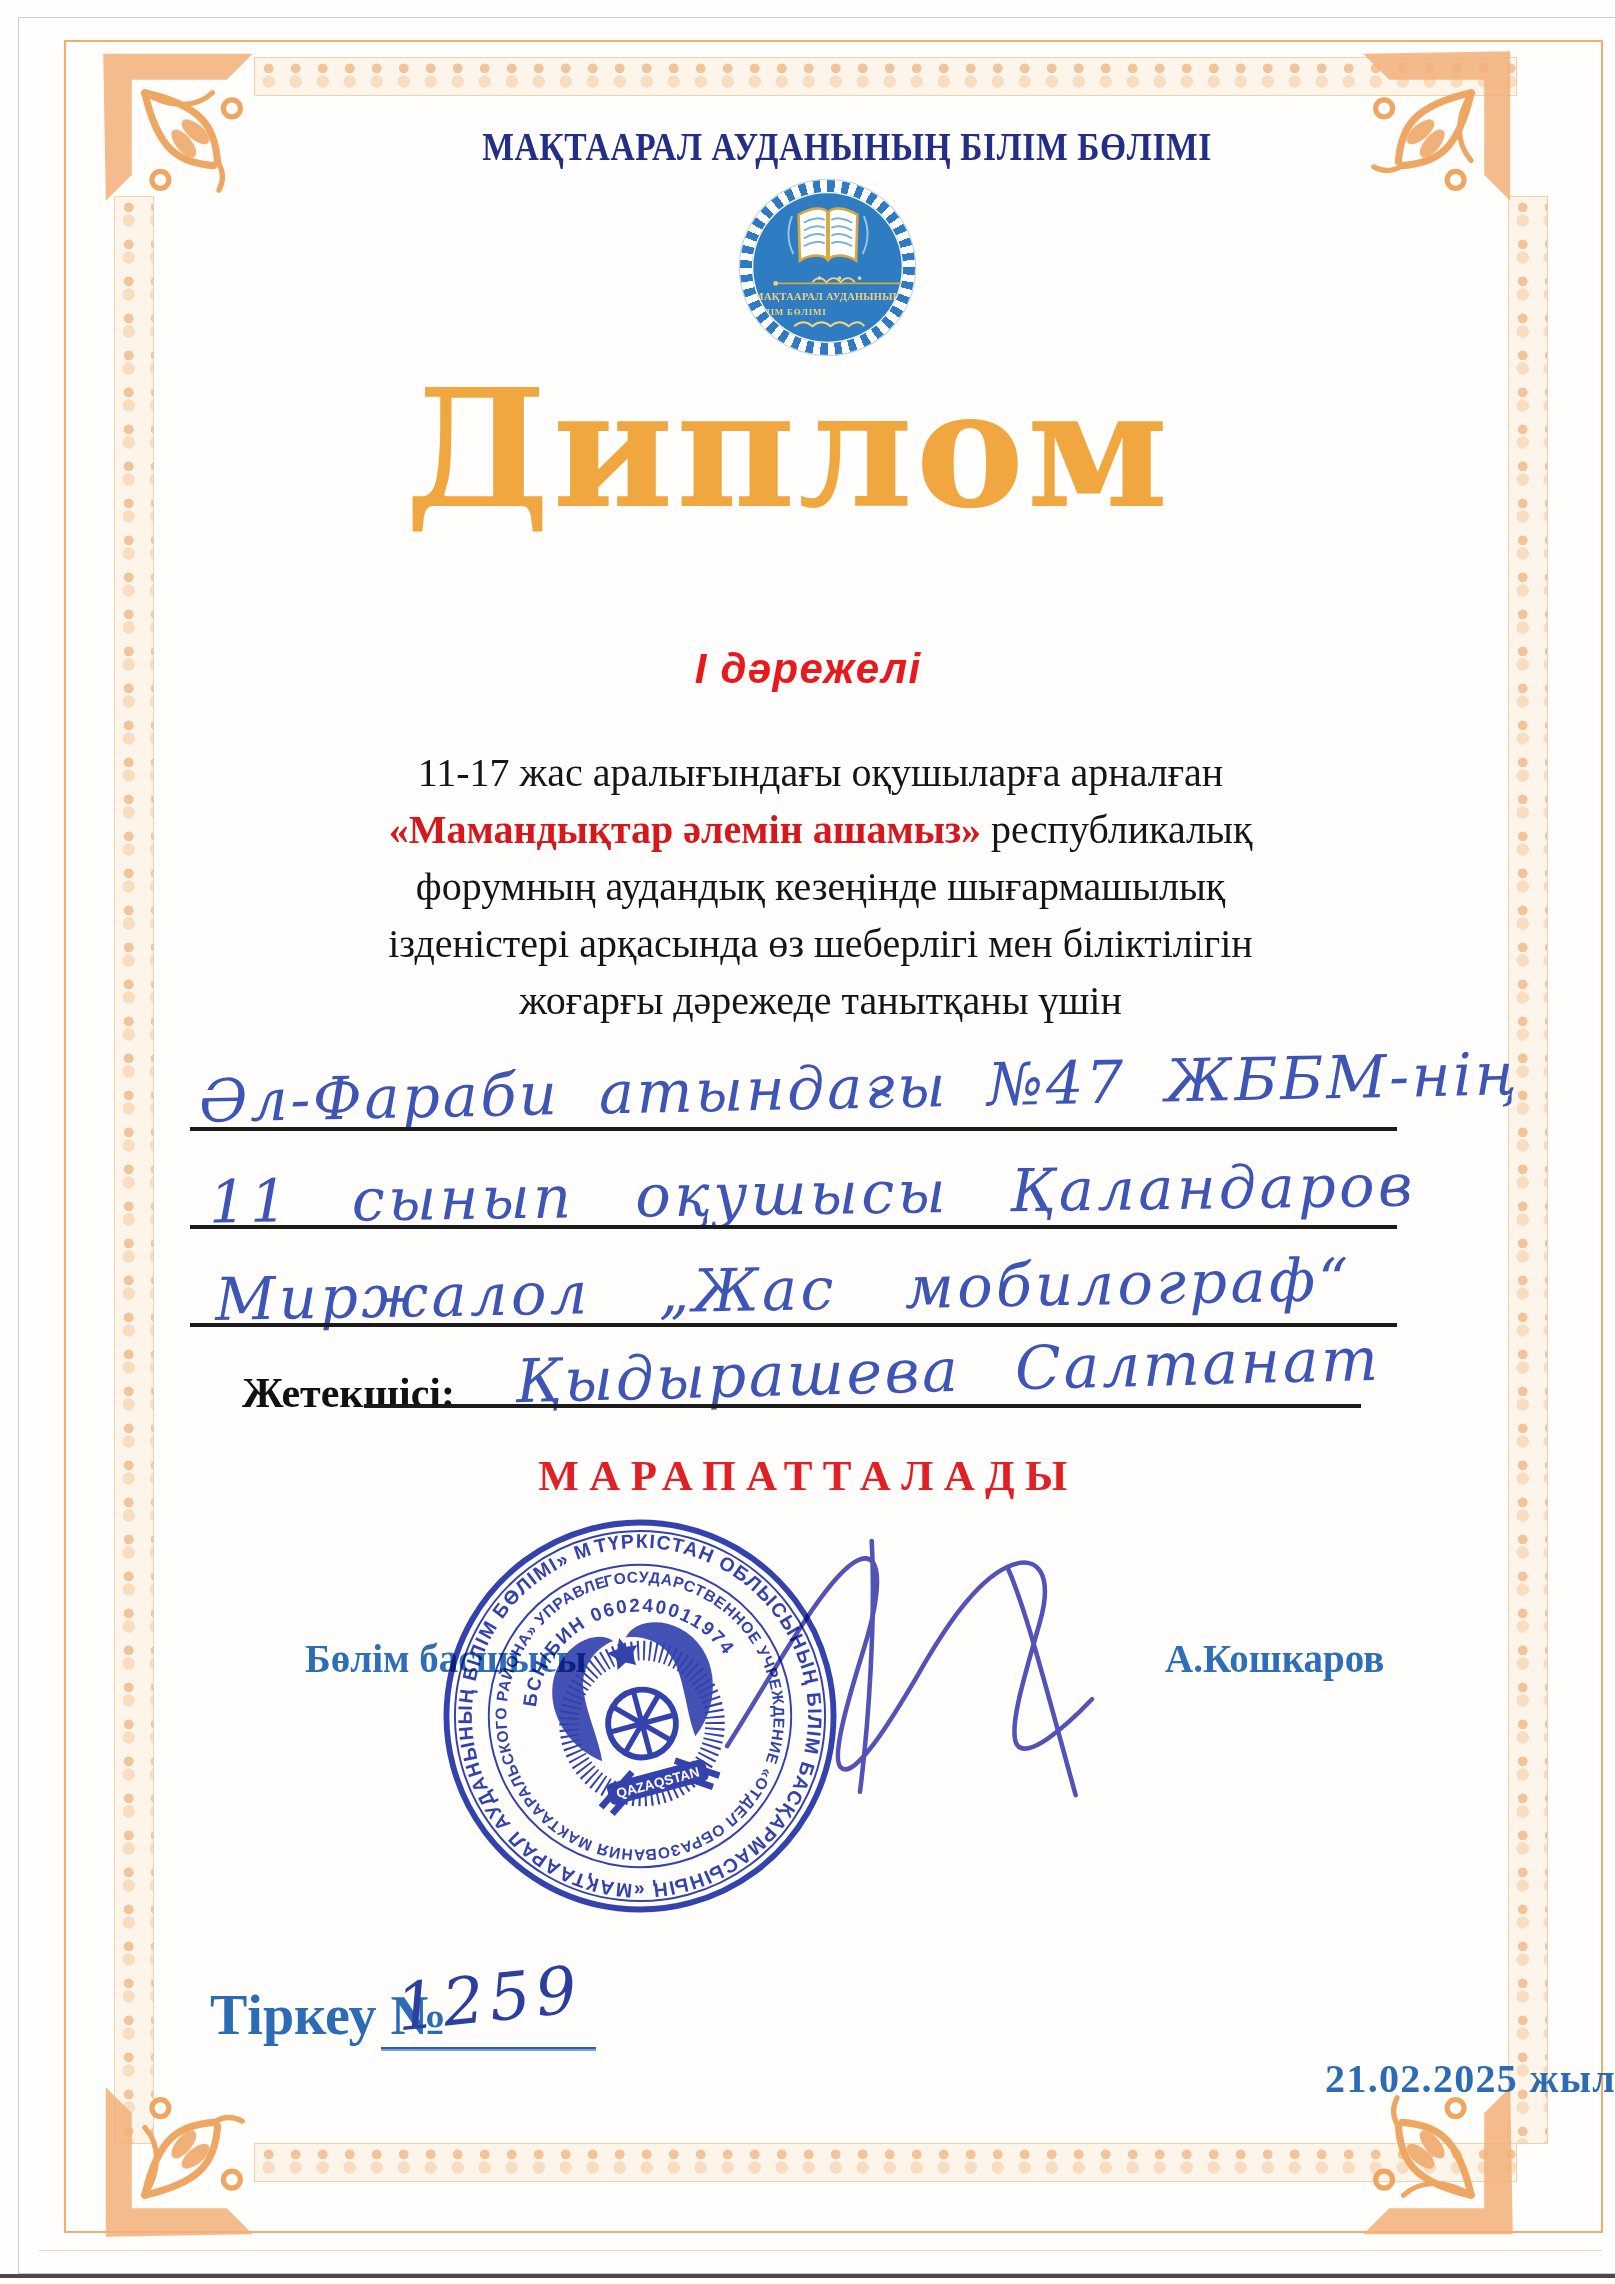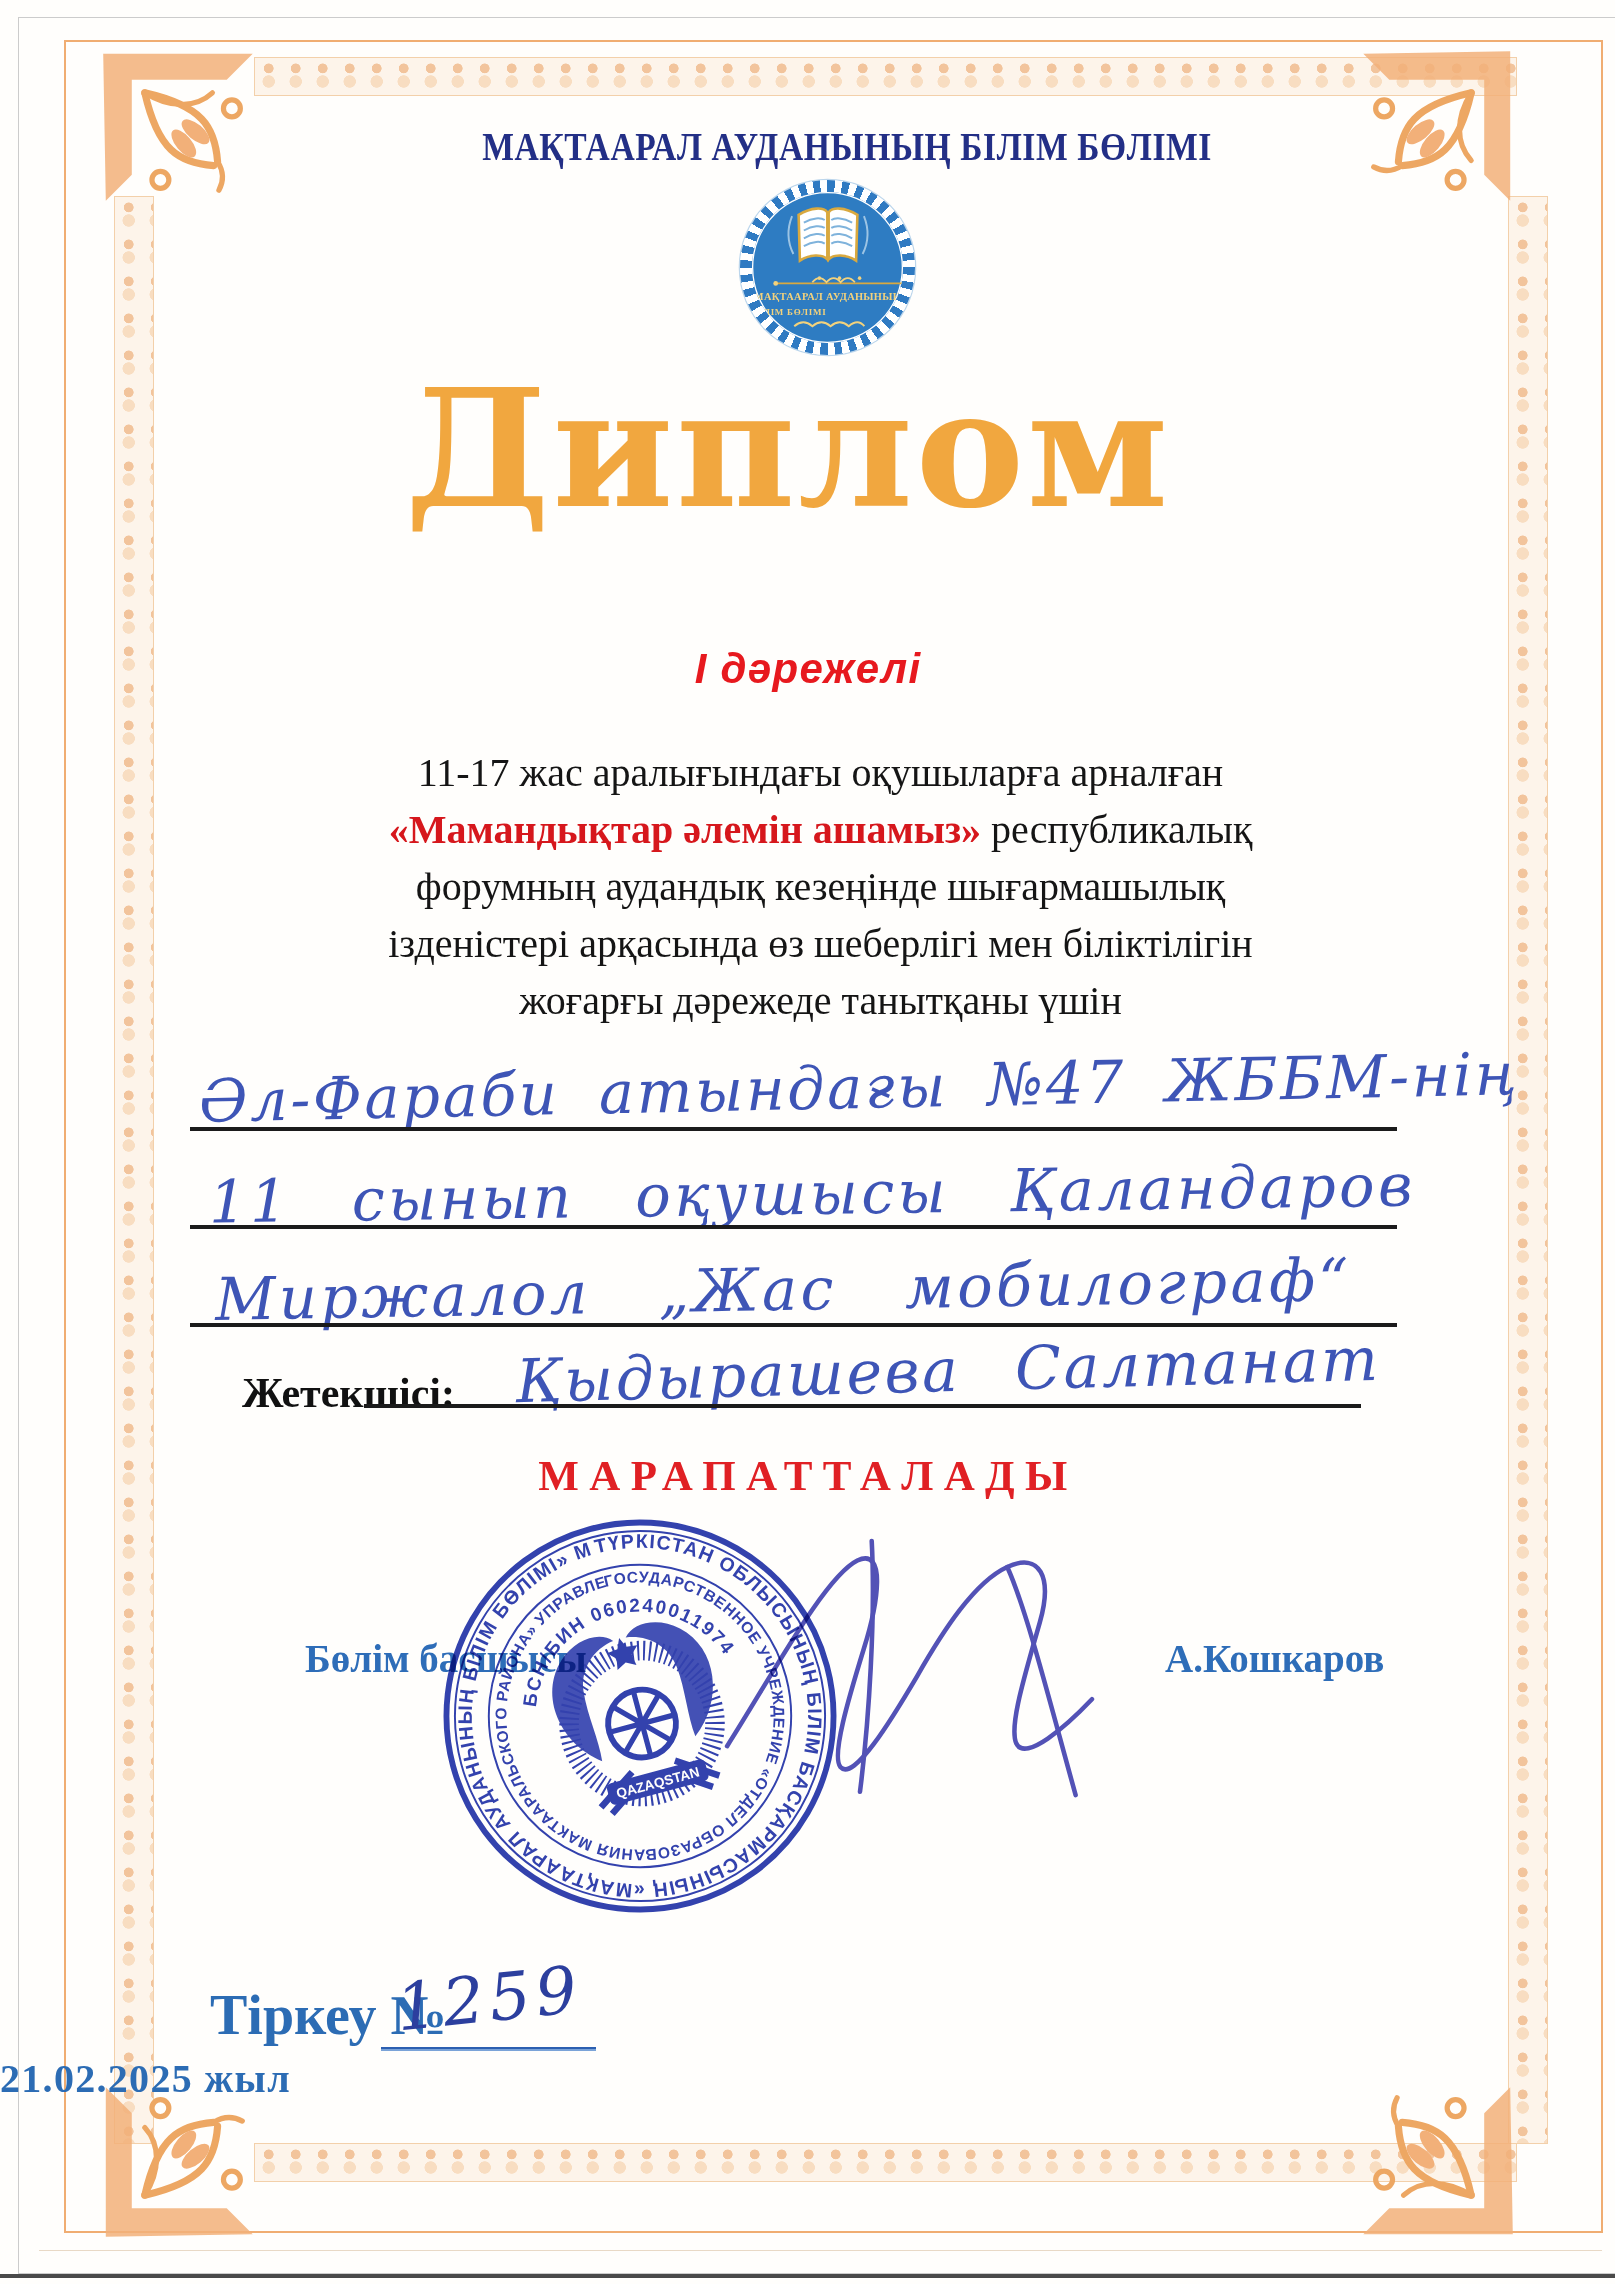--- a/index.html
+++ b/index.html
@@ -83,21 +83,21 @@
 
   
   .stamp{position:absolute;left:438px;top:1514px;width:404px;height:404px;
     transform:rotate(-15deg);mix-blend-mode:multiply;opacity:.96;}
   .sig-svg{position:absolute;left:701px;top:1531px;mix-blend-mode:multiply;}
   .sig-row-position{position:absolute;left:305px;top:1636px;font-weight:bold;font-size:39px;color:#2e6db8;}
   .sig-row-name{position:absolute;left:1165px;top:1636px;font-weight:bold;font-size:39px;color:#2e6db8;}
 
   
   .reg-label{position:absolute;left:210px;top:1983px;font-weight:bold;font-size:56px;color:#2c6cb4;}
-  .cert-date{position:absolute;left:0;top:2055px;width:1616px;text-align:left;font-weight:bold;
+  .cert-date{position:absolute;left:0;top:2055px;width:1616px;text-align:right;font-weight:bold;
     font-size:40px;color:#2c6cb4;letter-spacing:1.3px;}
 </style>
 </head>
 <body>
 
 <div class="page">
 
   <div class="scan-frame"></div>
   <div class="orange-frame"></div>
   <div class="band band-top"></div>

